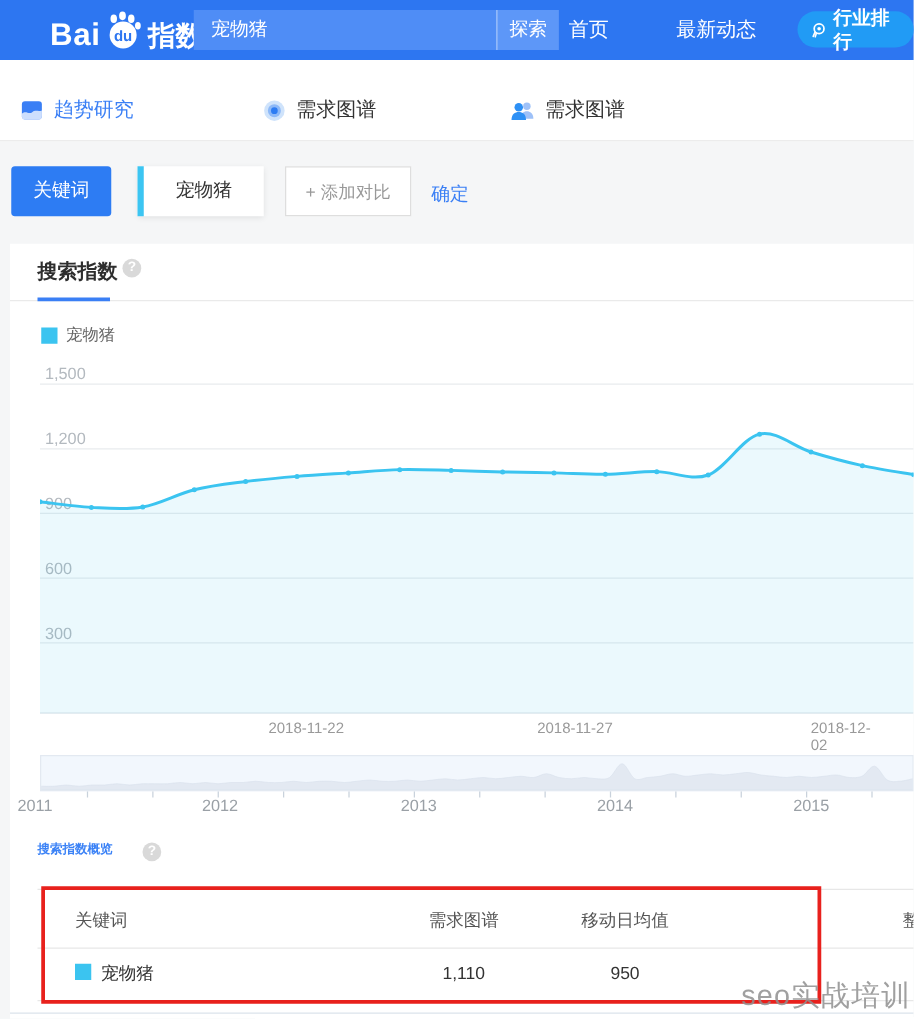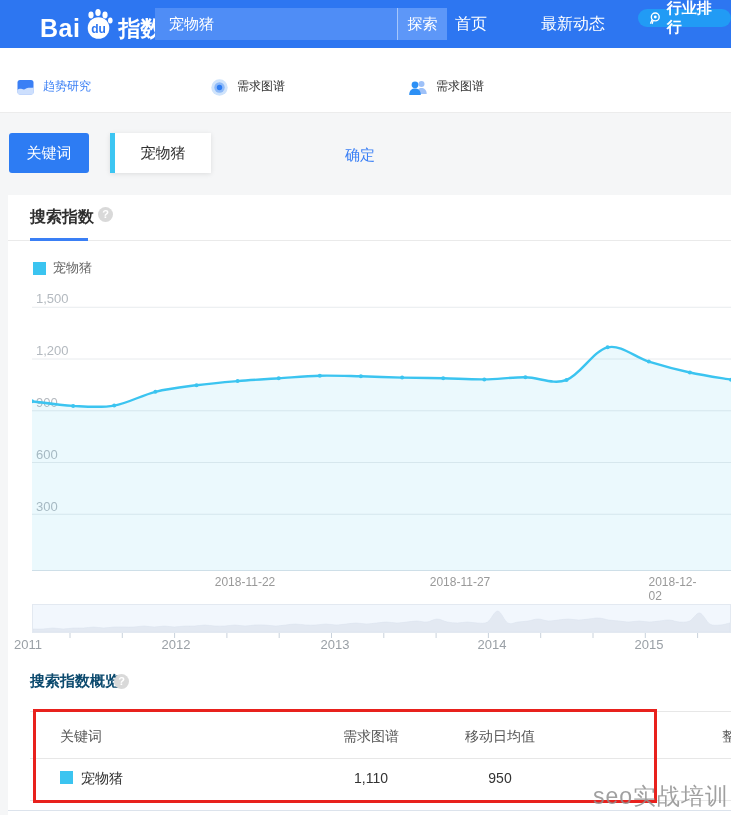--- a/index.html
+++ b/index.html
@@ -12,25 +12,25 @@
   .logo { position:absolute; left:16px; top:6px; display:flex; align-items:center; color:#fff; cursor:pointer; }
   .logo .bai { font-size:25px; font-weight:700; letter-spacing:0.5px; margin-top:6px;margin-left:24px; }
   .logo svg { margin:0 1px 0 1px; }
   .logo .suffix { font-size:22px; font-weight:700; margin-top:8px; }
   .searchbar { position:absolute; left:155px; top:8px; width:292px; height:32px; background:#4f8df6; display:flex; }
   .search-val { flex:1; color:#fff; font-size:15px; line-height:32px; padding-left:14px; cursor:text; }
   .search-btn { width:50px; text-align:center; line-height:32px; color:#fff; font-size:15px; background:#5d97f8; border-left:1px solid rgba(255,255,255,0.45); cursor:pointer; }
   .hdr-link { position:absolute; top:14px; color:#fff; font-size:16px; cursor:pointer; }
   .hdr-link.home { left:455px; }
   .hdr-link.news { left:541px; }
-  .pill { position:absolute; left:638px; top:9px; height:18px; padding:0 13px 0 10px; border-radius:15px; background:#219bf5; display:flex; align-items:center; gap:5px; color:#fff; font-size:15px; font-weight:700; cursor:pointer; }
+  .pill { position:absolute; left:638px; top:9px; height:29px; padding:0 13px 0 10px; border-radius:15px; background:#219bf5; display:flex; align-items:center; gap:5px; color:#fff; font-size:15px; font-weight:700; cursor:pointer; }
 
   
   .subnav { position:absolute; left:0; top:48px; width:731px; height:65px; background:#fff; border-bottom:1px solid #ececec; }
-  .subnav-item { position:absolute; top:78px; display:flex; align-items:flex-start; gap:8px; font-size:12px; color:#333; cursor:pointer; }
+  .subnav-item { position:absolute; top:78px; display:flex; align-items:center; gap:8px; font-size:16px; color:#333; cursor:pointer; }
   .subnav-item { top:30px; }
   .subnav-item.i1 { left:16px; color:#3a7ff5; }
   .subnav-item.i2 { left:210px; }
   .subnav-item.i3 { left:408px; }
 
   
   .kw-type { position:absolute; left:9px; top:133px; width:80px; height:40px; background:#2d7cf3; color:#fff; font-size:15px; text-align:center; line-height:40px; border-radius:3px; cursor:pointer; }
   .kw-chip { position:absolute; left:110px; top:133px; width:101px; height:40px; background:#fff; border-left:5px solid #3cc5f2; box-shadow:0 1px 5px rgba(0,0,0,0.10); color:#333; font-size:15px; text-align:center; line-height:40px; cursor:pointer; }
   .kw-add { position:absolute; left:228px; top:133px; width:101px; height:40px; background:#fff; border:1px solid #dedede; color:#999; font-size:14px; text-align:center; line-height:38px; cursor:pointer; }
   .kw-confirm { position:absolute; left:345px; top:146px; color:#3a7ff5; font-size:15px; cursor:pointer; }
@@ -52,21 +52,21 @@
   #main-chart { position:absolute; left:24px; top:95px; cursor:crosshair; }
   .xlab { position:absolute; top:380px; transform:translateX(-50%); font-size:12px; color:#999;margin-left:20px; }
   .xlab.x0 { left:217px; } .xlab.x1 { left:432px; } .xlab.x2 { left:648px; }
 
   .navigator { position:absolute; left:24px; top:409px; width:699px; height:29px; background:#f2f7fd; border:1px solid #e3e9f1; cursor:ew-resize; }
   #nav-ticks { position:absolute; left:24px; top:438px; }
   .yearlab { position:absolute; top:442px; transform:translateX(-50%); font-size:13px; color:#9aa0a6; }
   .yearlab.y0 { left:20px; } .yearlab.y1 { left:168px; } .yearlab.y2 { left:327px; }
   .yearlab.y3 { left:484px; } .yearlab.y4 { left:641px; }
 
-  .ov-title { position:absolute; left:22px; top:477px; font-size:15px; font-weight:700; color:#0c4a6e; }
+  .ov-title { position:absolute; left:22px; top:477px; font-size:10px; font-weight:700; color:#3b82f6; }
   .tline { position:absolute; left:22px; width:701px; height:1px; background:#e7e7e7; }
   .tline.l1 { top:516px; } .tline.l2 { top:563px; } .tline.l3 { top:605px; }
   .th { position:absolute; top:533px; font-size:14px; color:#555; }
   .th.c1 { left:52px; }
   .th.c2 { left:363px; transform:translateX(-50%); }
   .th.c3 { left:492px; transform:translateX(-50%); }
   .th.c4 { left:714px; width:9px; overflow:hidden; white-space:nowrap; }
   .td { position:absolute; top:575px; font-size:14px; color:#333; }
   .td.c1 { left:73px; }
   .td.c2 { left:363px; transform:translateX(-50%); }
@@ -136,20 +136,21 @@
         <path d="M8.5 16 C8.5 11.8 11 10 13.5 10 C16 10 18.7 11.8 18.7 16 Z" fill="#9ec1f8"></path>
         <circle cx="7" cy="6.8" r="3.4" fill="#2d90f5"></circle>
         <path d="M1.2 17 C1.2 12.2 4 10.6 7 10.6 C10 10.6 12.8 12.2 12.8 17 Z" fill="#2d90f5"></path>
       </svg>
       <span>需求图谱</span>
     </div>
   </div>
 
   <div class="kw-type">关键词</div>
   <div class="kw-chip">宠物猪</div>
+  <div class="kw-add">+ 添加对比</div>
   <div class="kw-confirm">确定</div>
 
   <div class="card">
     <div class="sec-title">搜索指数</div>
     <div class="help h1">?</div>
     <div class="tab-underline"></div>
     <div class="title-divider"></div>
 
     <div class="legend">
       <span class="swatch" style="background: rgb(59, 196, 240);"></span>

